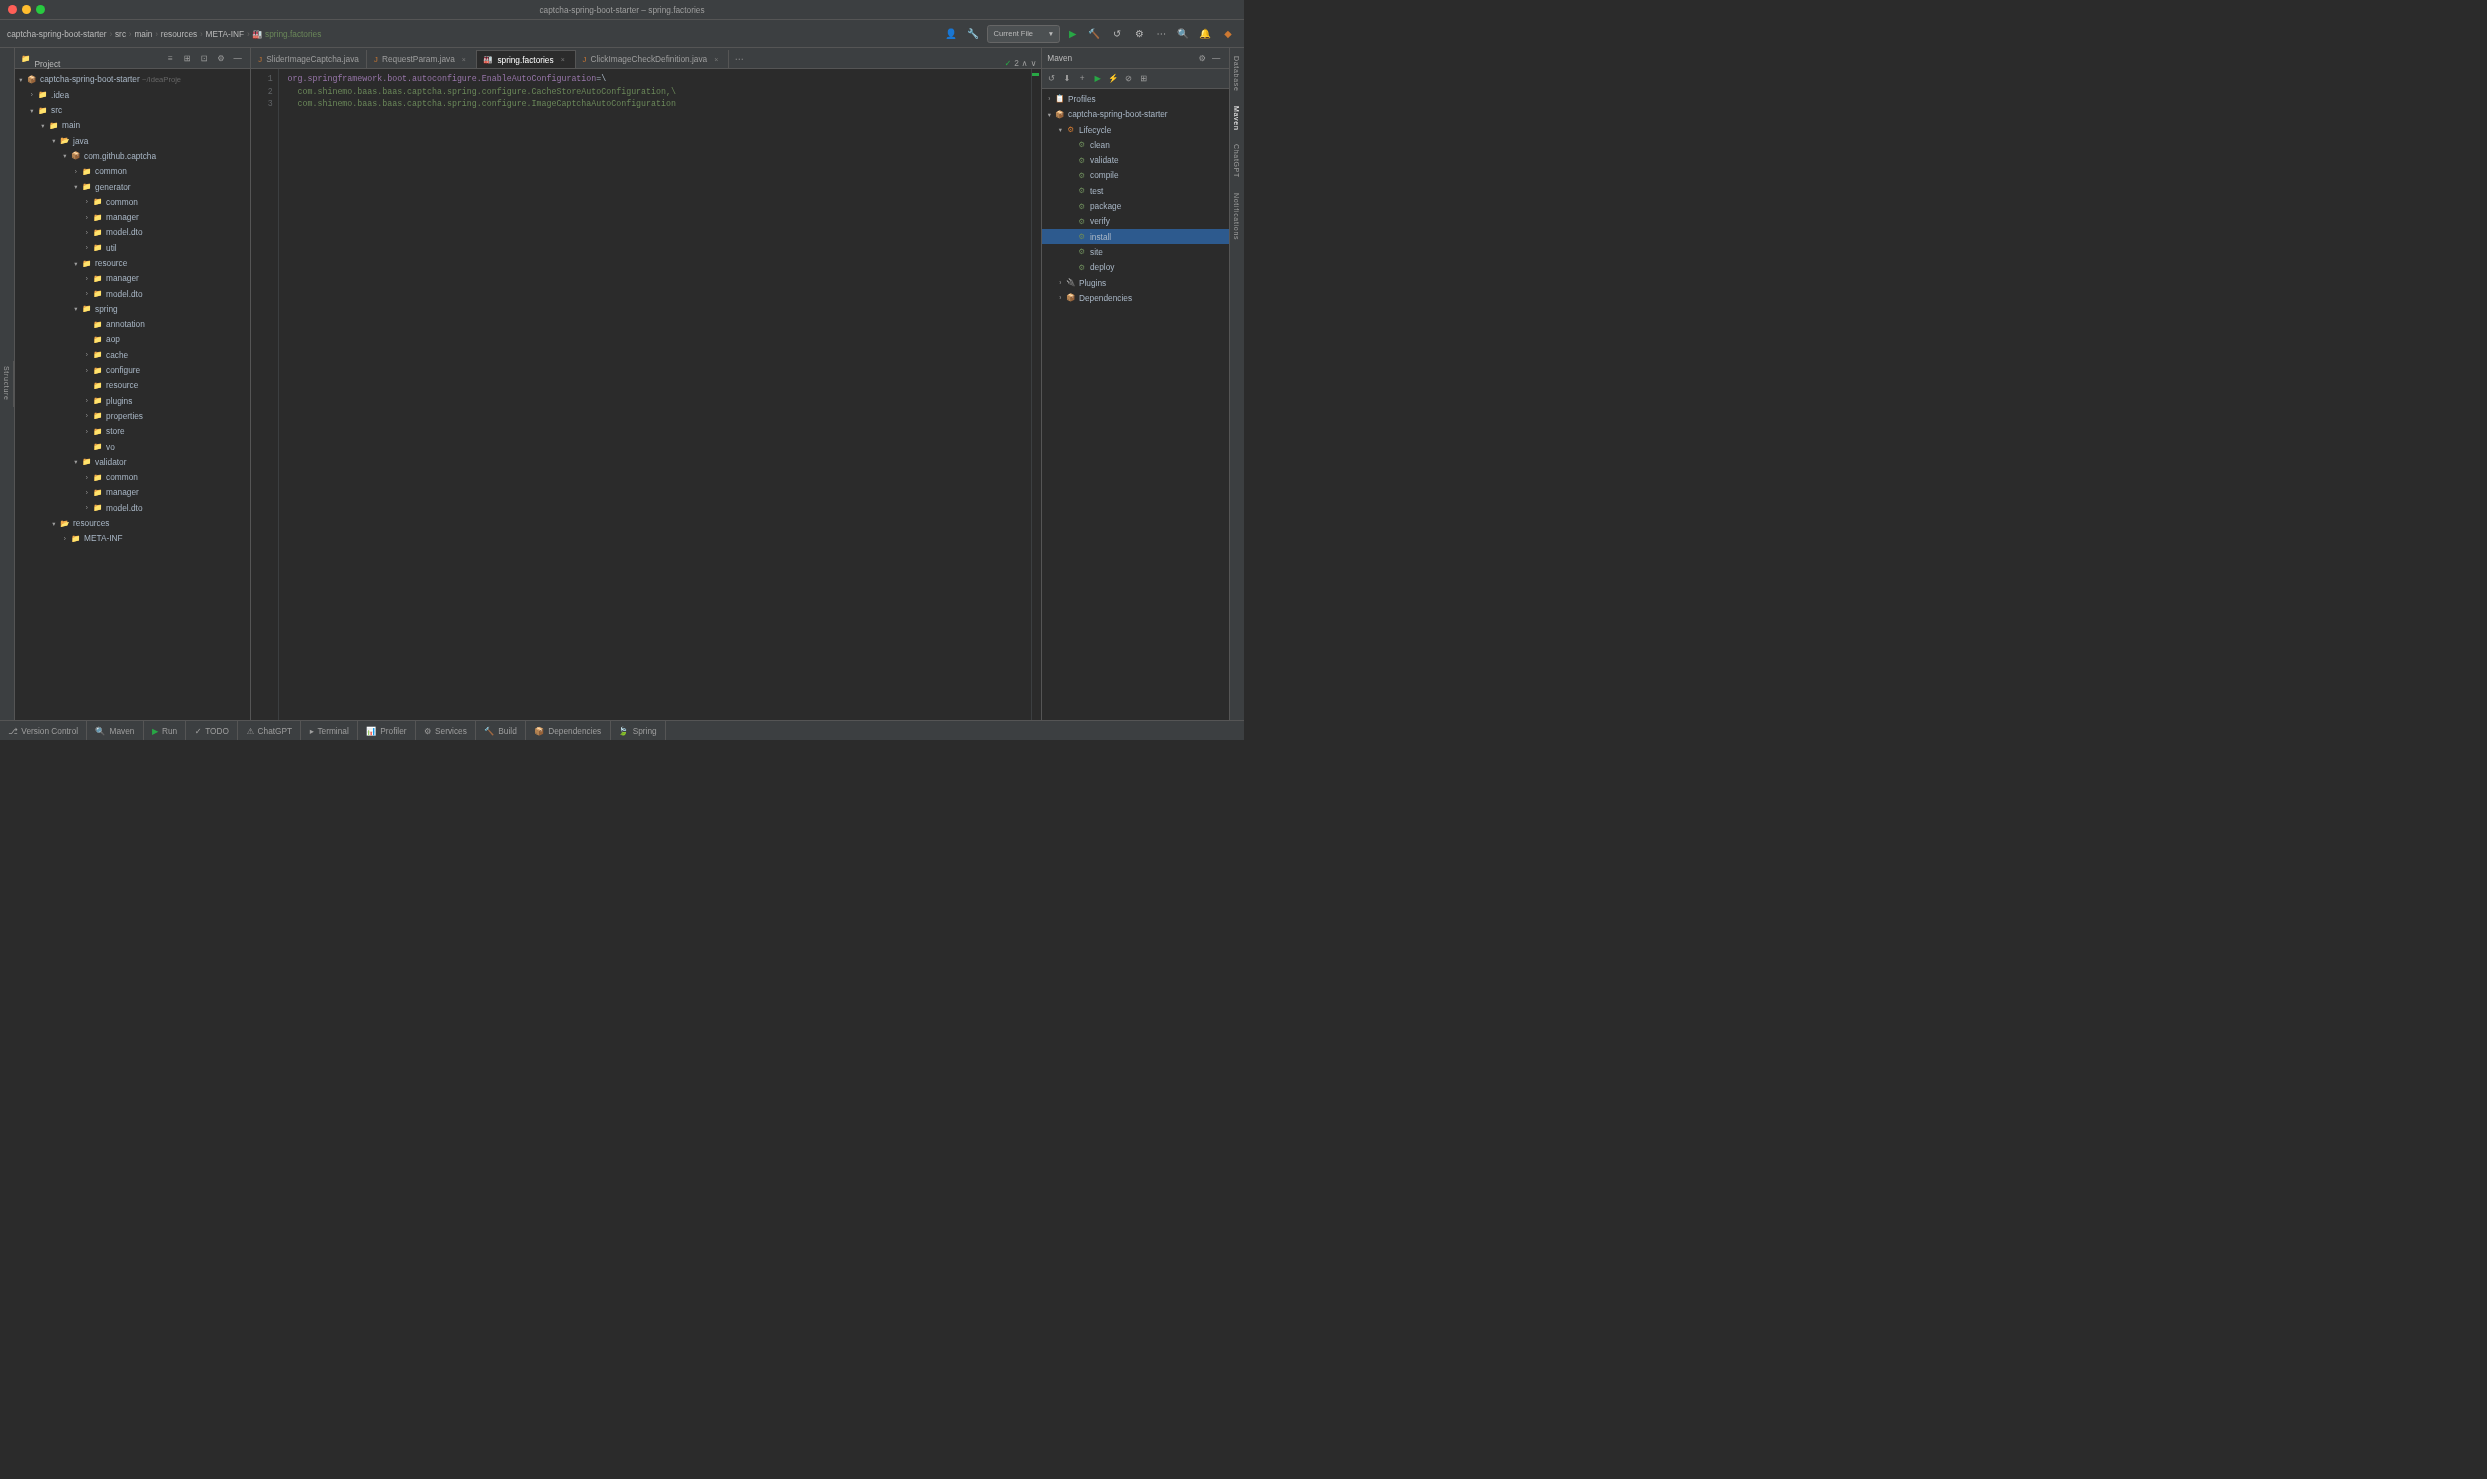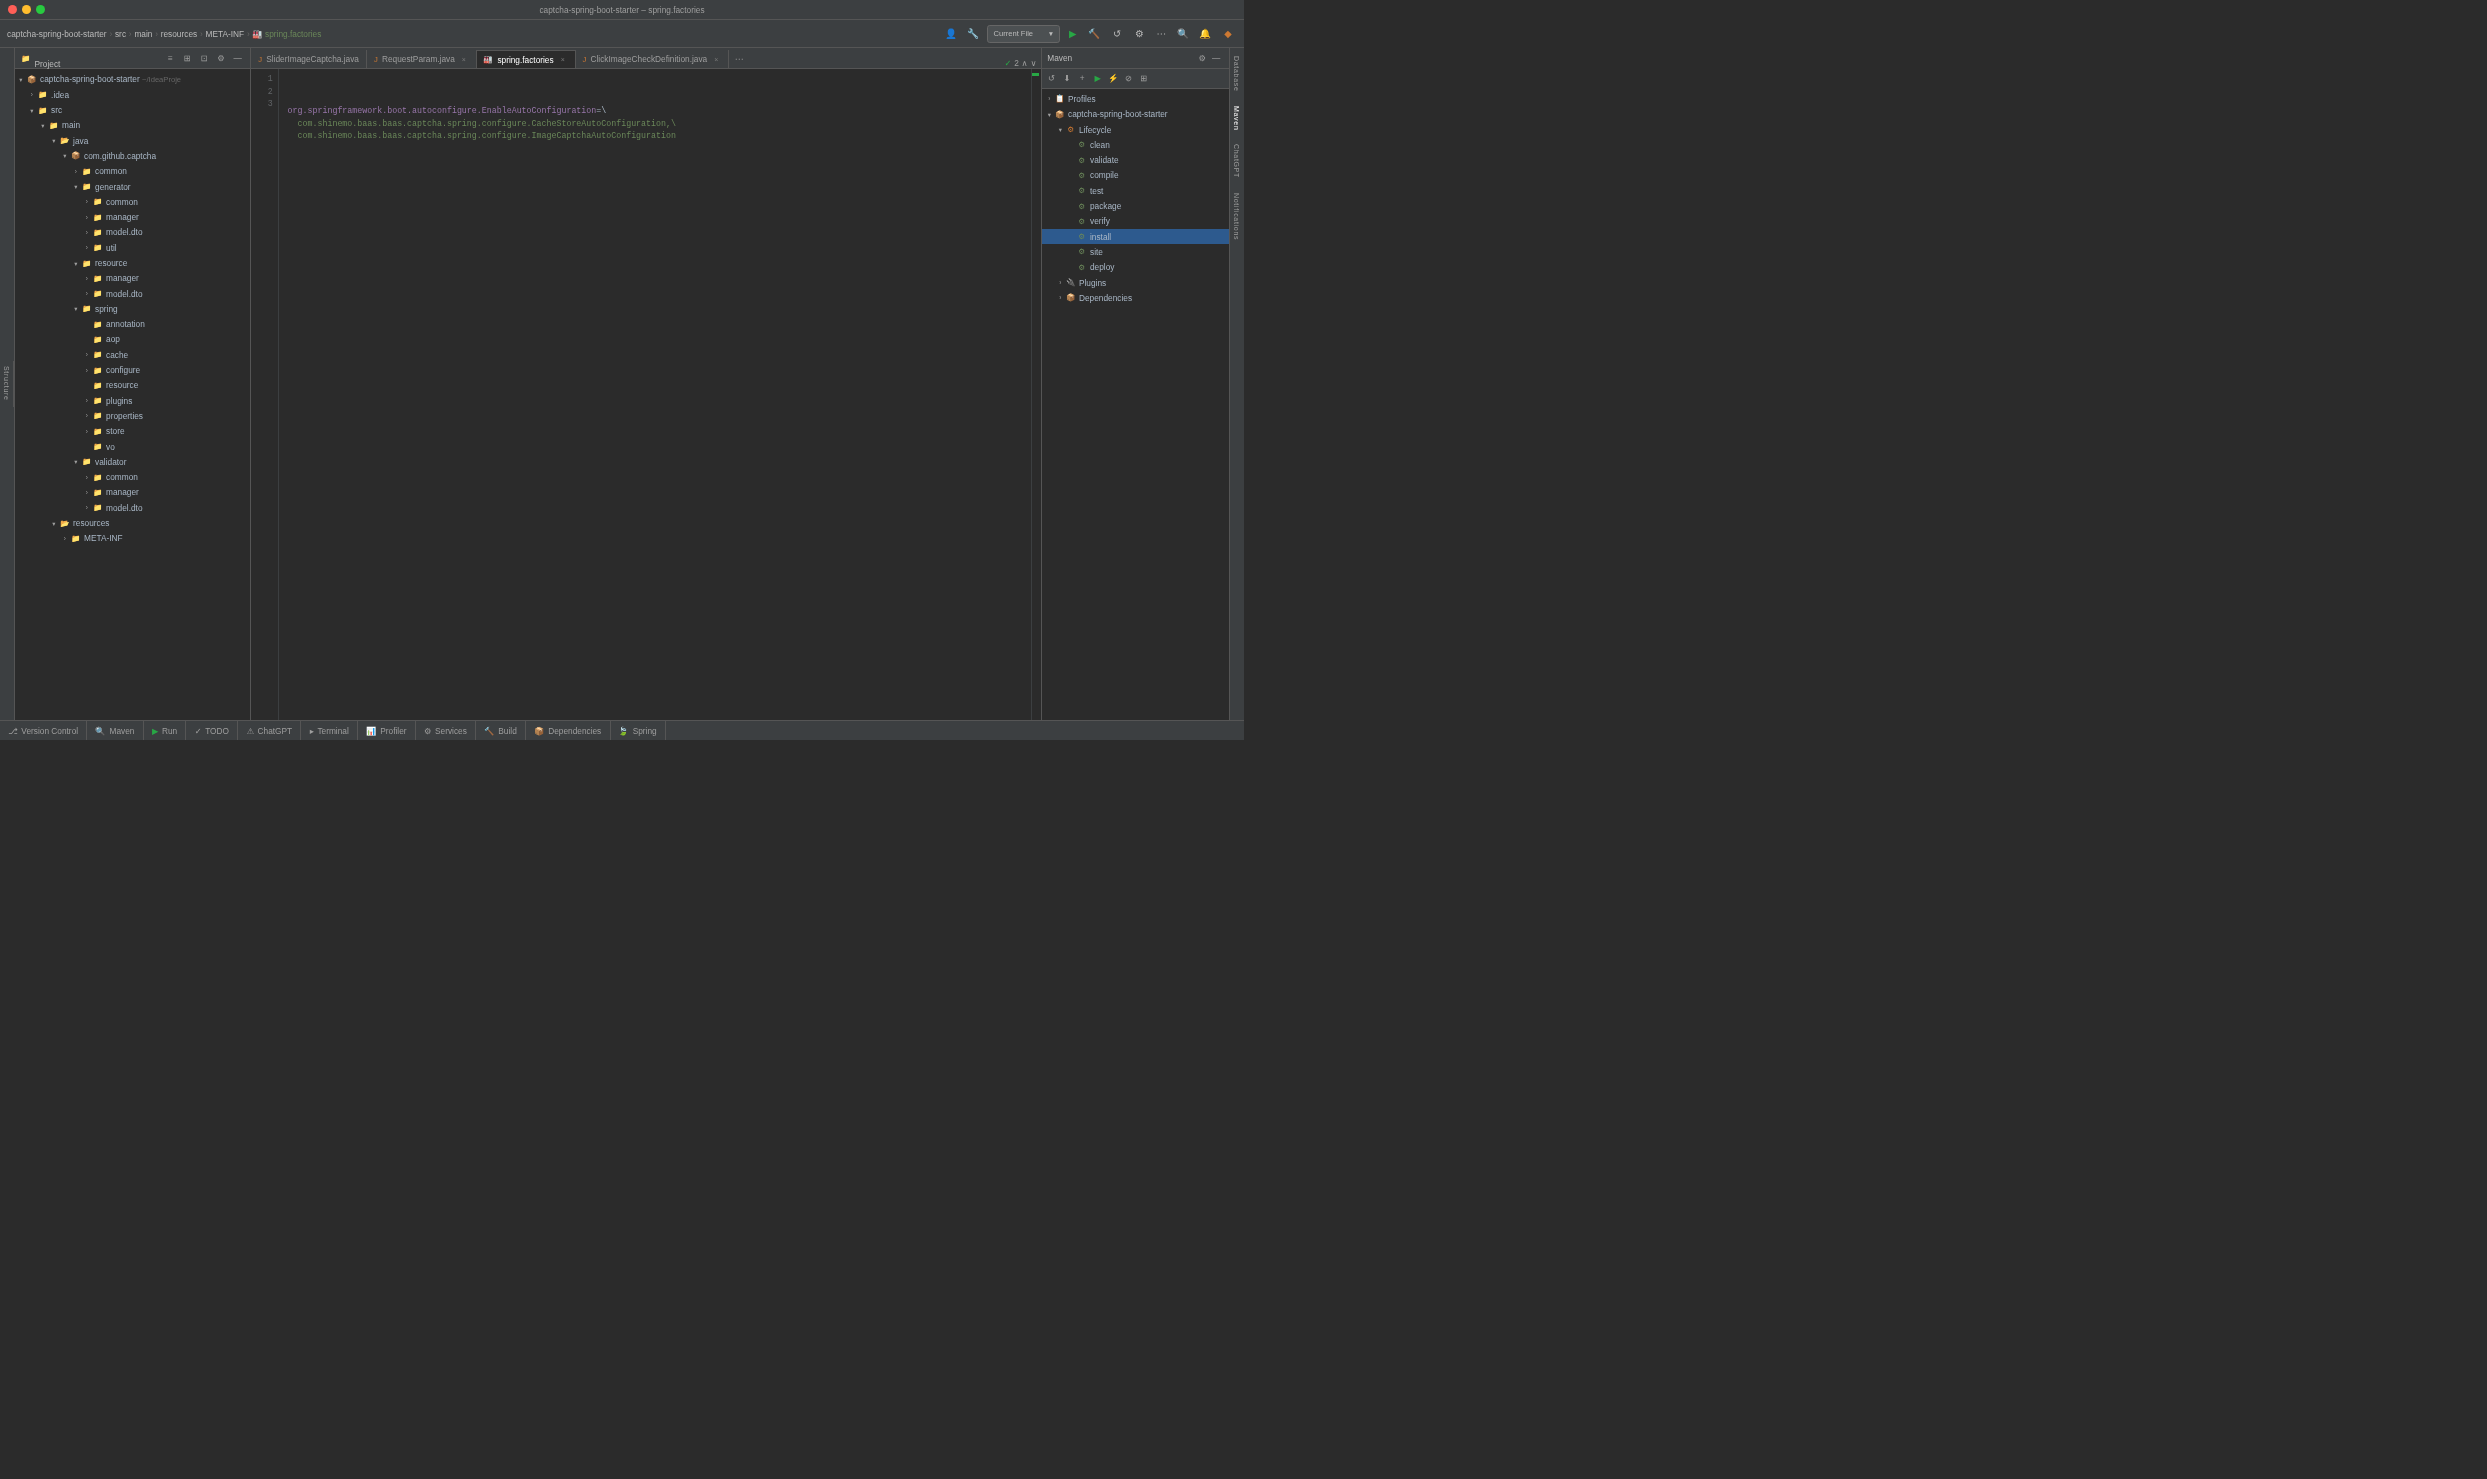--- a/index.html
+++ b/index.html
@@ -264,21 +264,20 @@
     .line-number {
       height: 12.5px;
       padding-right: 5.6px;
       line-height: 12.5px;
     }
     .code-area {
       flex: 1;
       padding: 4.2px 8.3px;
       font-family: 'Courier New', monospace;
       font-size: 8.3px;
-      margin-top: 32px;
     }
     .code-line {
       height: 12.5px;
       line-height: 12.5px;
       white-space: nowrap;
     }
 
     
     .editor-gutter {
       width: 9.7px;

